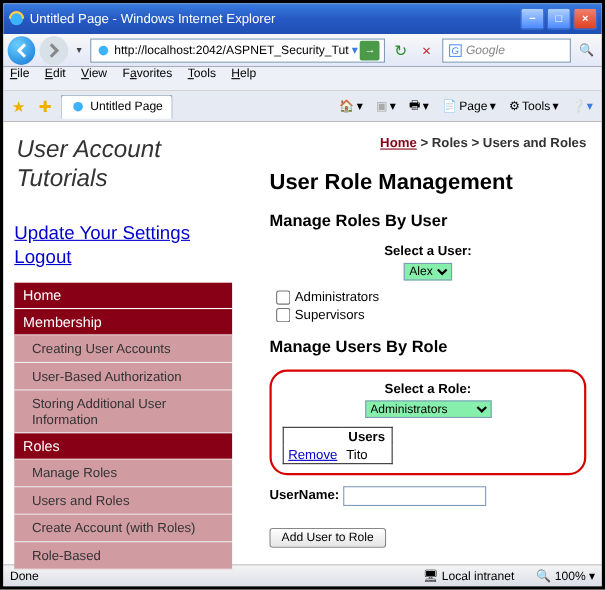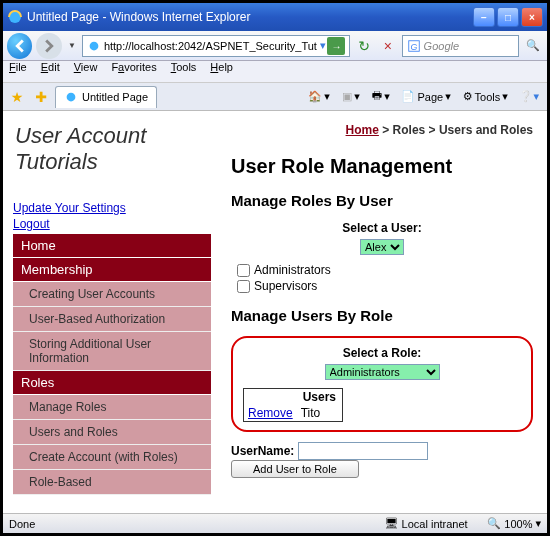--- a/index.html
+++ b/index.html
@@ -75,37 +75,37 @@
 .favstar { width: 20px; height: 20px; color: #f0b000; font-size: 14px;display:flex;align-items:center;justify-content:center; }
 .tab {
   height: 22px; background: #fff; border: 1px solid #9ab; border-bottom: none;
   border-radius: 3px 3px 0 0; display: flex; align-items: center;
   padding: 0 8px; gap: 4px; font-size: 11px;
 }
 .tbspacer { flex: 1; }
 .tbtn { font-size: 11px; display: flex; align-items: center; gap: 2px; padding: 0 4px; }
 
 
-.page { display: flex; height: calc(536px - 6px - 28px - 30px - 22px - 28px - 20px); background: #fff; }
+.page { display: flex; height: calc(536px - 6px - 28px - 30px - 22px - 28px - 20px); background: #fff; gap: 14px; }
 .leftcol { width: 220px; padding: 8px 6px 4px 10px; }
 .rightcol { flex: 1; padding: 8px 14px 4px 8px; }
 
 .page h1 {
   font-family: Verdana, sans-serif;
   font-size: 22px;
   font-style: italic;
   color: #333;
   font-weight: normal;
   margin: 4px 0 2px 2px;
 }
 .breadcrumb { font-size: 12px; font-weight: bold; color: #333; text-align: right; padding: 4px 0 12px; }
 .breadcrumb a { color: #880015; text-decoration: underline; }
 
 .welcome-wrap { border: 2px solid #d80000; border-radius: 14px; display: inline-block; padding: 1px 6px; font-size: 12px; }
-.settings-links { font-size: 12px; margin-bottom: 2px; }
+.settings-links { font-size: 17px; margin-bottom: 12px; }
 .settings-links a { color: #0000cc; text-decoration: underline; display: block; line-height: 1.3; }
 
 .navmenu { width: 198px; }
 .navmenu .nav-top {
   background: #880015; color: #fff; font-size: 13px; padding: 4px 8px;
   border-bottom: 1px solid #fff;
 }
 .navmenu .nav-sub {
   background: #d19ba2; color: #333; font-size: 12px; padding: 5px 8px 5px 16px;
   border-bottom: 1px solid #eee;
@@ -129,21 +129,21 @@
 .users-table th { font-weight: bold; text-align: center; padding: 1px 6px; }
 .users-table td { padding: 1px 4px; }
 .users-table a { color: #0000cc; text-decoration: underline; }
 
 .username-row { font-size: 12px; margin-top: 6px; }
 .username-row input[type=text] {
   border: 1px solid #7f9db9; height: 18px; width: 130px; font-size: 11px; padding: 0 2px;
 }
 .btn {
   font-size: 11px; border: 1px solid #888; background: linear-gradient(to bottom,#fff,#e4e4e4);
-  padding: 2px 21px; border-radius: 3px; margin-top: 0;
+  padding: 2px 10px; border-radius: 3px; margin-top: 20px;
 }
 
 
 .statusbar {
   height: 20px; background: linear-gradient(to bottom,#f4f4f4,#dcdfe8);
   border-top: 1px solid #bbb; display: flex; align-items: center;
   font-size: 11px; padding: 0 6px; gap: 20px;
 }
 .statusbar .spacer { flex: 1; }
 .zone { display: flex; align-items: center; gap: 3px; }

